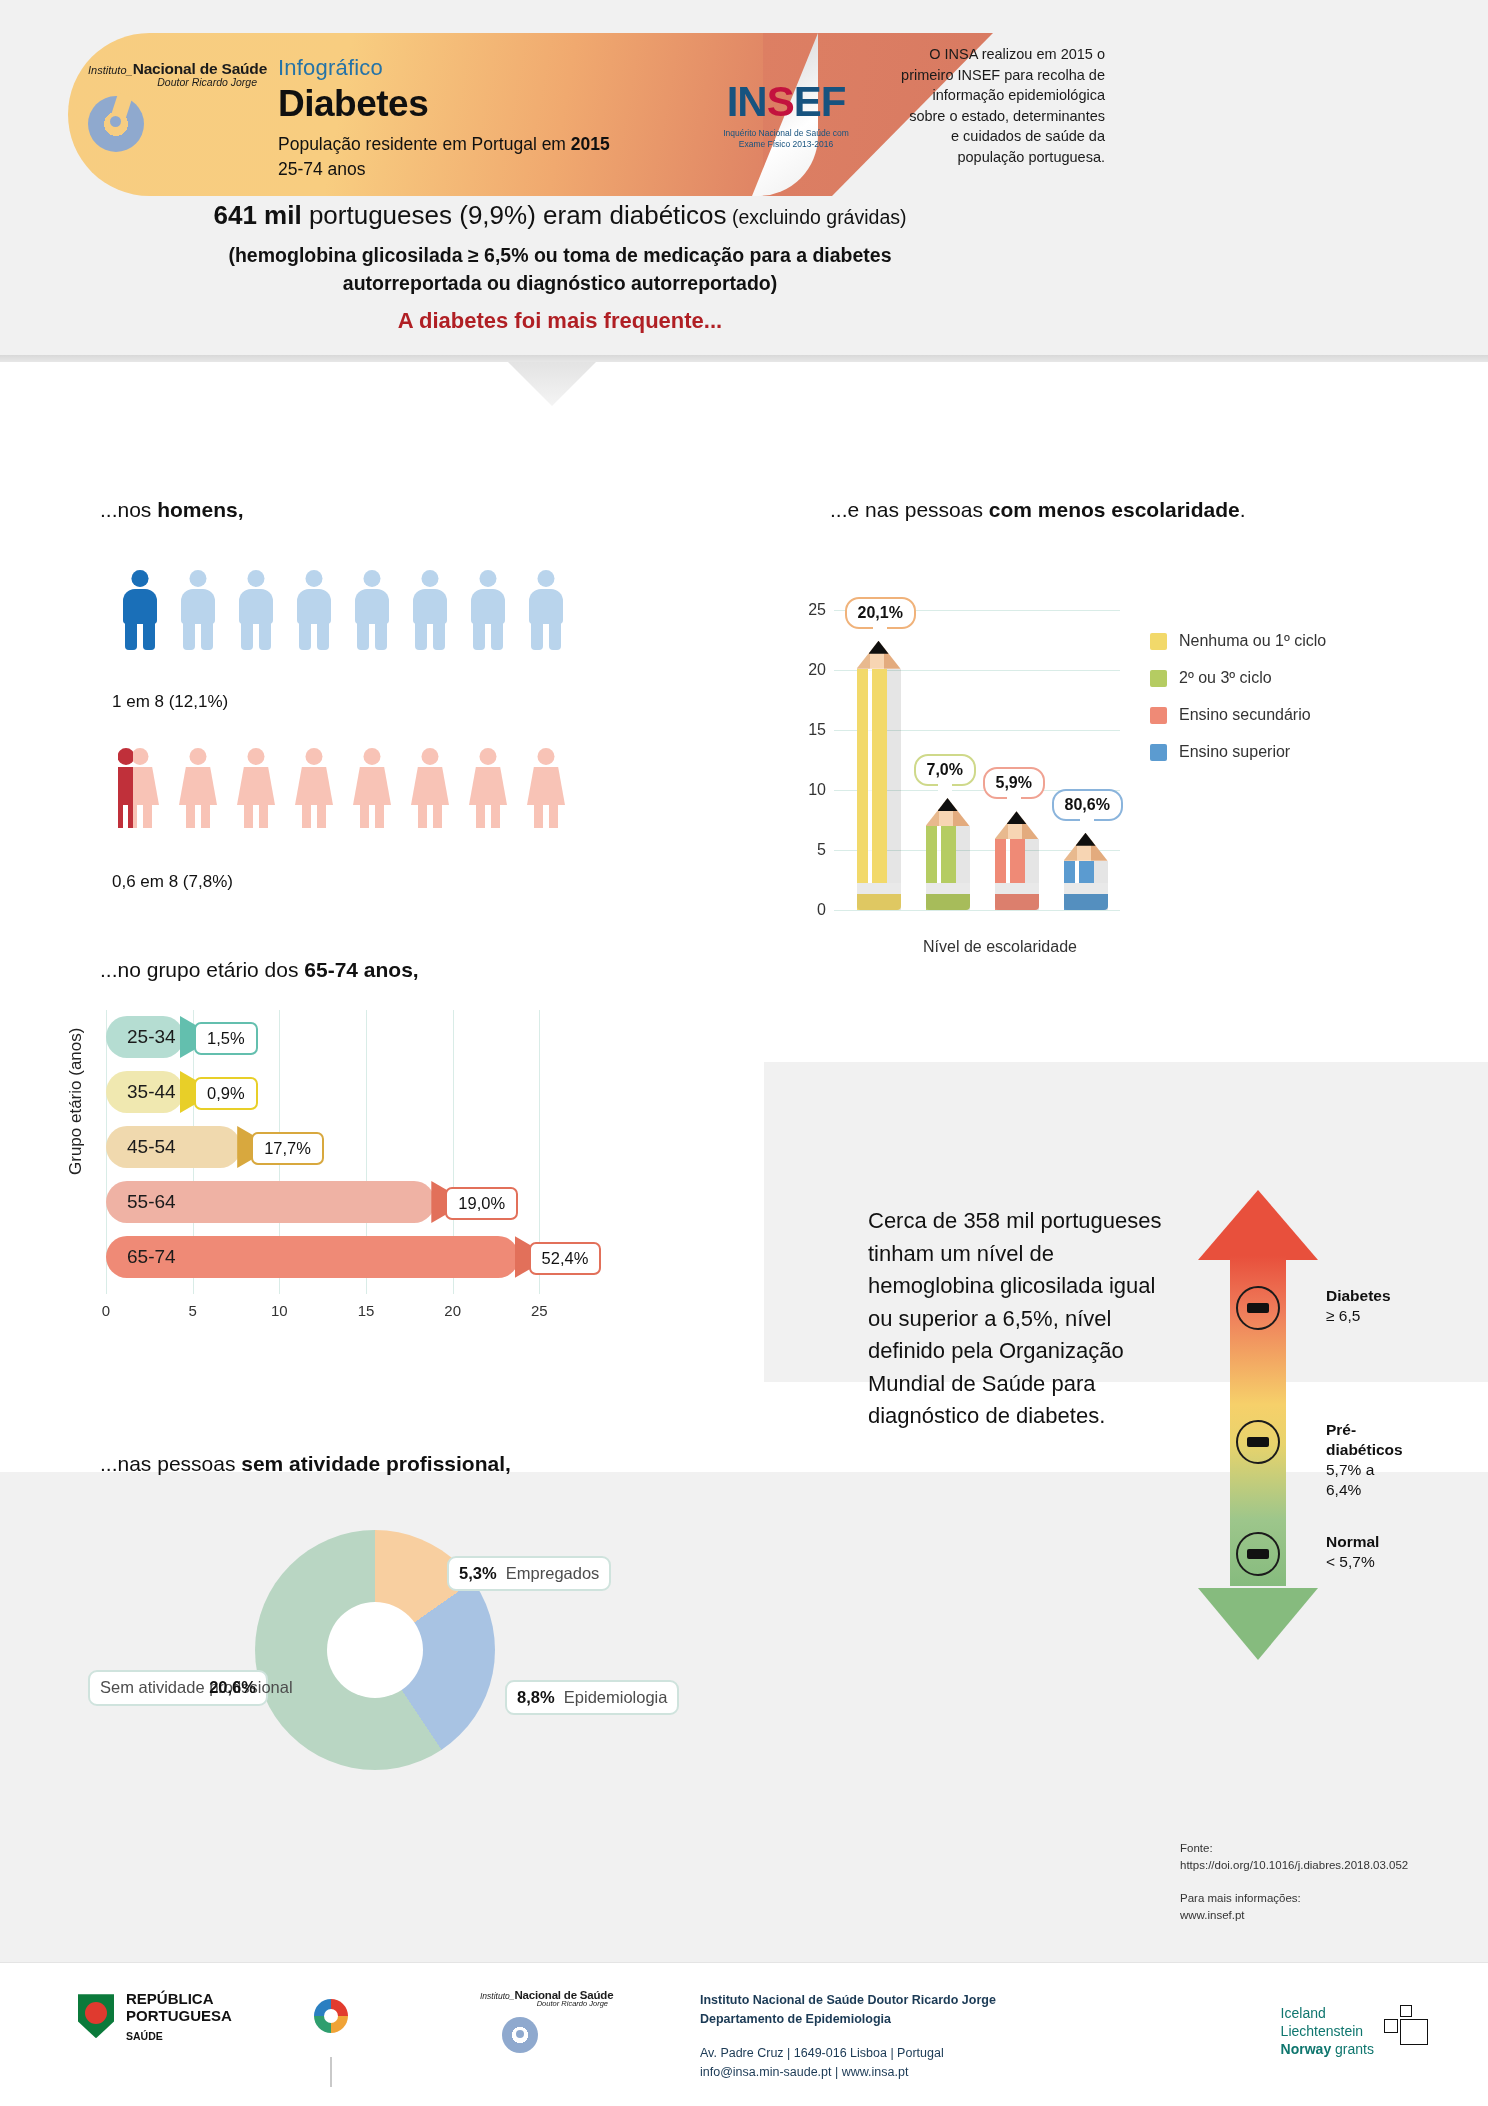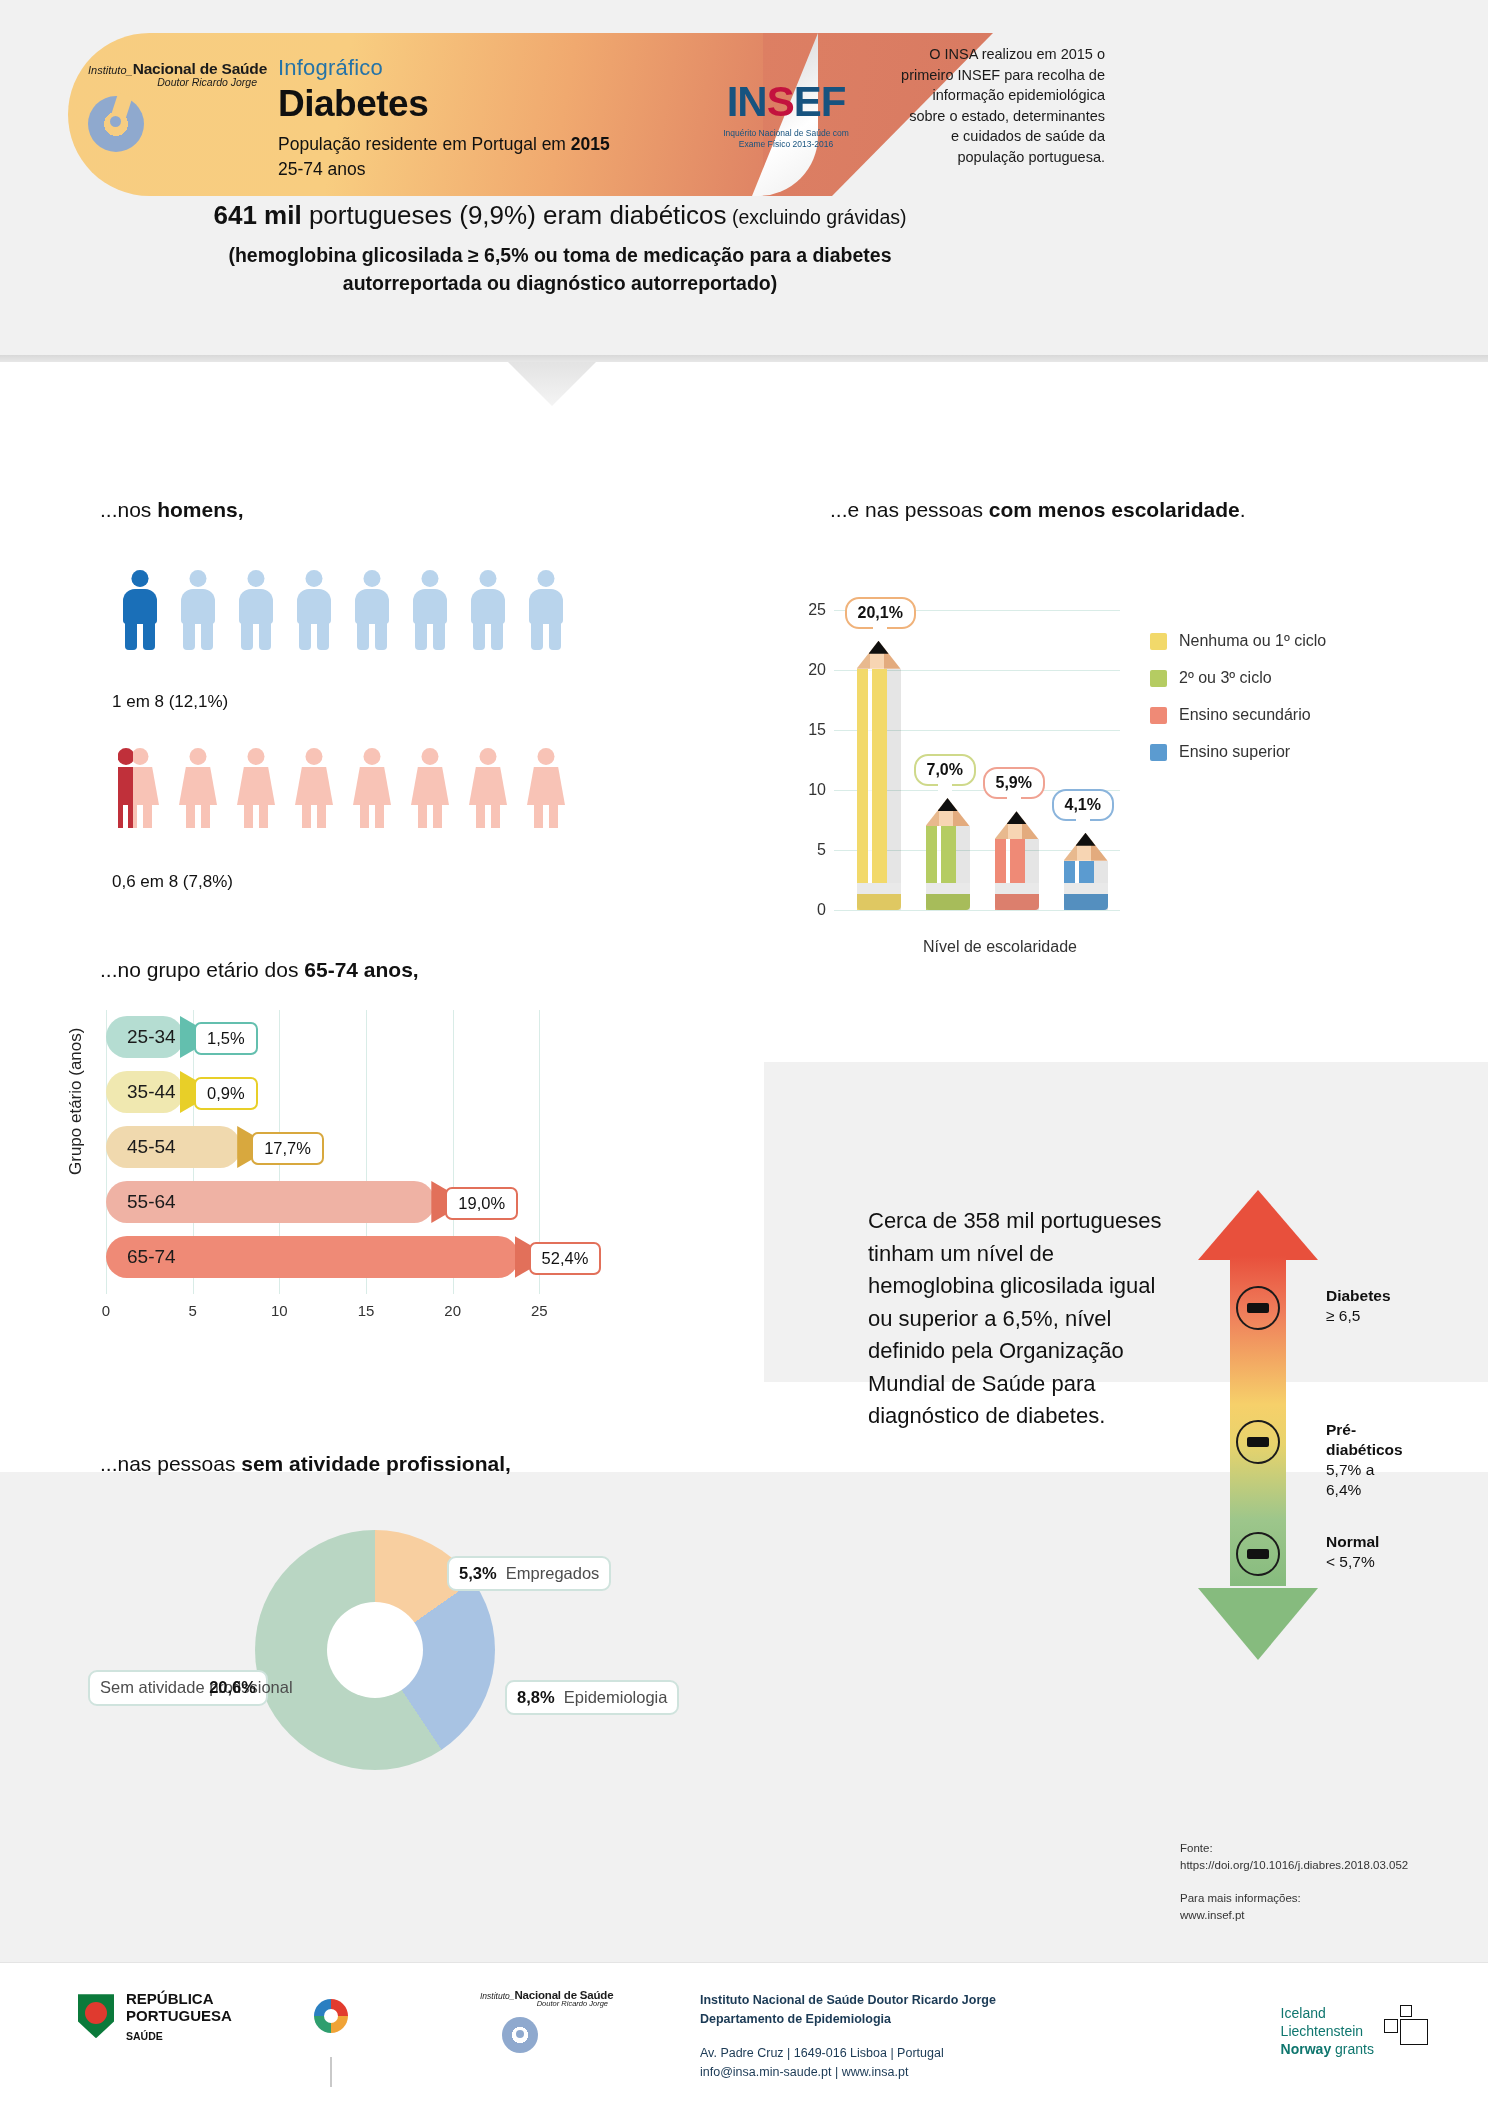--- a/index.html
+++ b/index.html
@@ -231,20 +231,21 @@
       <div class="insef-word"><span>IN</span><span class="insef-s">S</span><span>EF</span></div>
       <div class="insef-tag"><span>Inquérito Nacional de Saúde com</span><br><span>Exame Físico 2013-2016</span></div>
     </div>
 
     <div class="head-para">O INSA realizou em 2015 o primeiro INSEF para recolha de informação epidemiológica sobre o estado, determinantes e cuidados de saúde da população portuguesa.</div>
 
     <div class="title-main">
       <div class="tm-l1"><b>641 mil</b><span> portugueses (9,9%) eram diabéticos</span><span class="small"> (excluindo grávidas)</span></div>
       <div class="tm-l2"><span>(hemoglobina glicosilada ≥ 6,5% ou toma de medicação para a diabetes</span><br><span>autorreportada ou diagnóstico autorreportado)</span></div>
     </div>
+    <div class="title-red">A diabetes foi mais frequente...</div>
   </div>
 
   <div class="panel-shadow"></div>
   <div class="white-panel"></div>
   <div class="arrow-down"></div>
   <div class="bg-right-grey"></div>
 
   <div class="sec-h" style="position:absolute;left:100px;top:498px;">
     <span>...nos </span><b>homens,</b>
   </div>
@@ -419,21 +420,21 @@
       <div class="pencil" style="left: 273.5px; height: 77.2px; bottom: 0px; top: 242.8px;">
         <div class="p-tip">
           <div class="p-wood"></div>
           <div class="p-lead"></div>
         </div>
         <div class="p-body2" style="background:linear-gradient(90deg,#5b9bd0 0 26%, #ffffffaa 26% 34%,#5b9bd0 34% 68%, rgba(0,0,0,.10) 68% 100%);background-blend-mode:normal;">
           <div class="p-ferrule"></div>
           <div class="p-eraser" style="background:#5b9bd0;filter:brightness(.92)"></div>
         </div>
       </div>
-      <div class="bubble" style="left: 261.5px; top: 198.8px; border: 2px solid rgb(138, 180, 220);">4,1%</div>
+      <div class="bubble" style="left: 261.5px; top: 198.8px; border: 2px solid rgb(138, 180, 220);">80,6%</div>
     </div>
 
   <div class="legend" id="edu-legend">
       <div class="lg-row">
         <div class="lg-sw" style="background:#f2d96a"></div>
         <div class="lg-tx">Nenhuma ou 1º ciclo</div>
       </div>
       <div class="lg-row">
         <div class="lg-sw" style="background:#b5cc62"></div>
         <div class="lg-tx">2º ou 3º ciclo</div>

